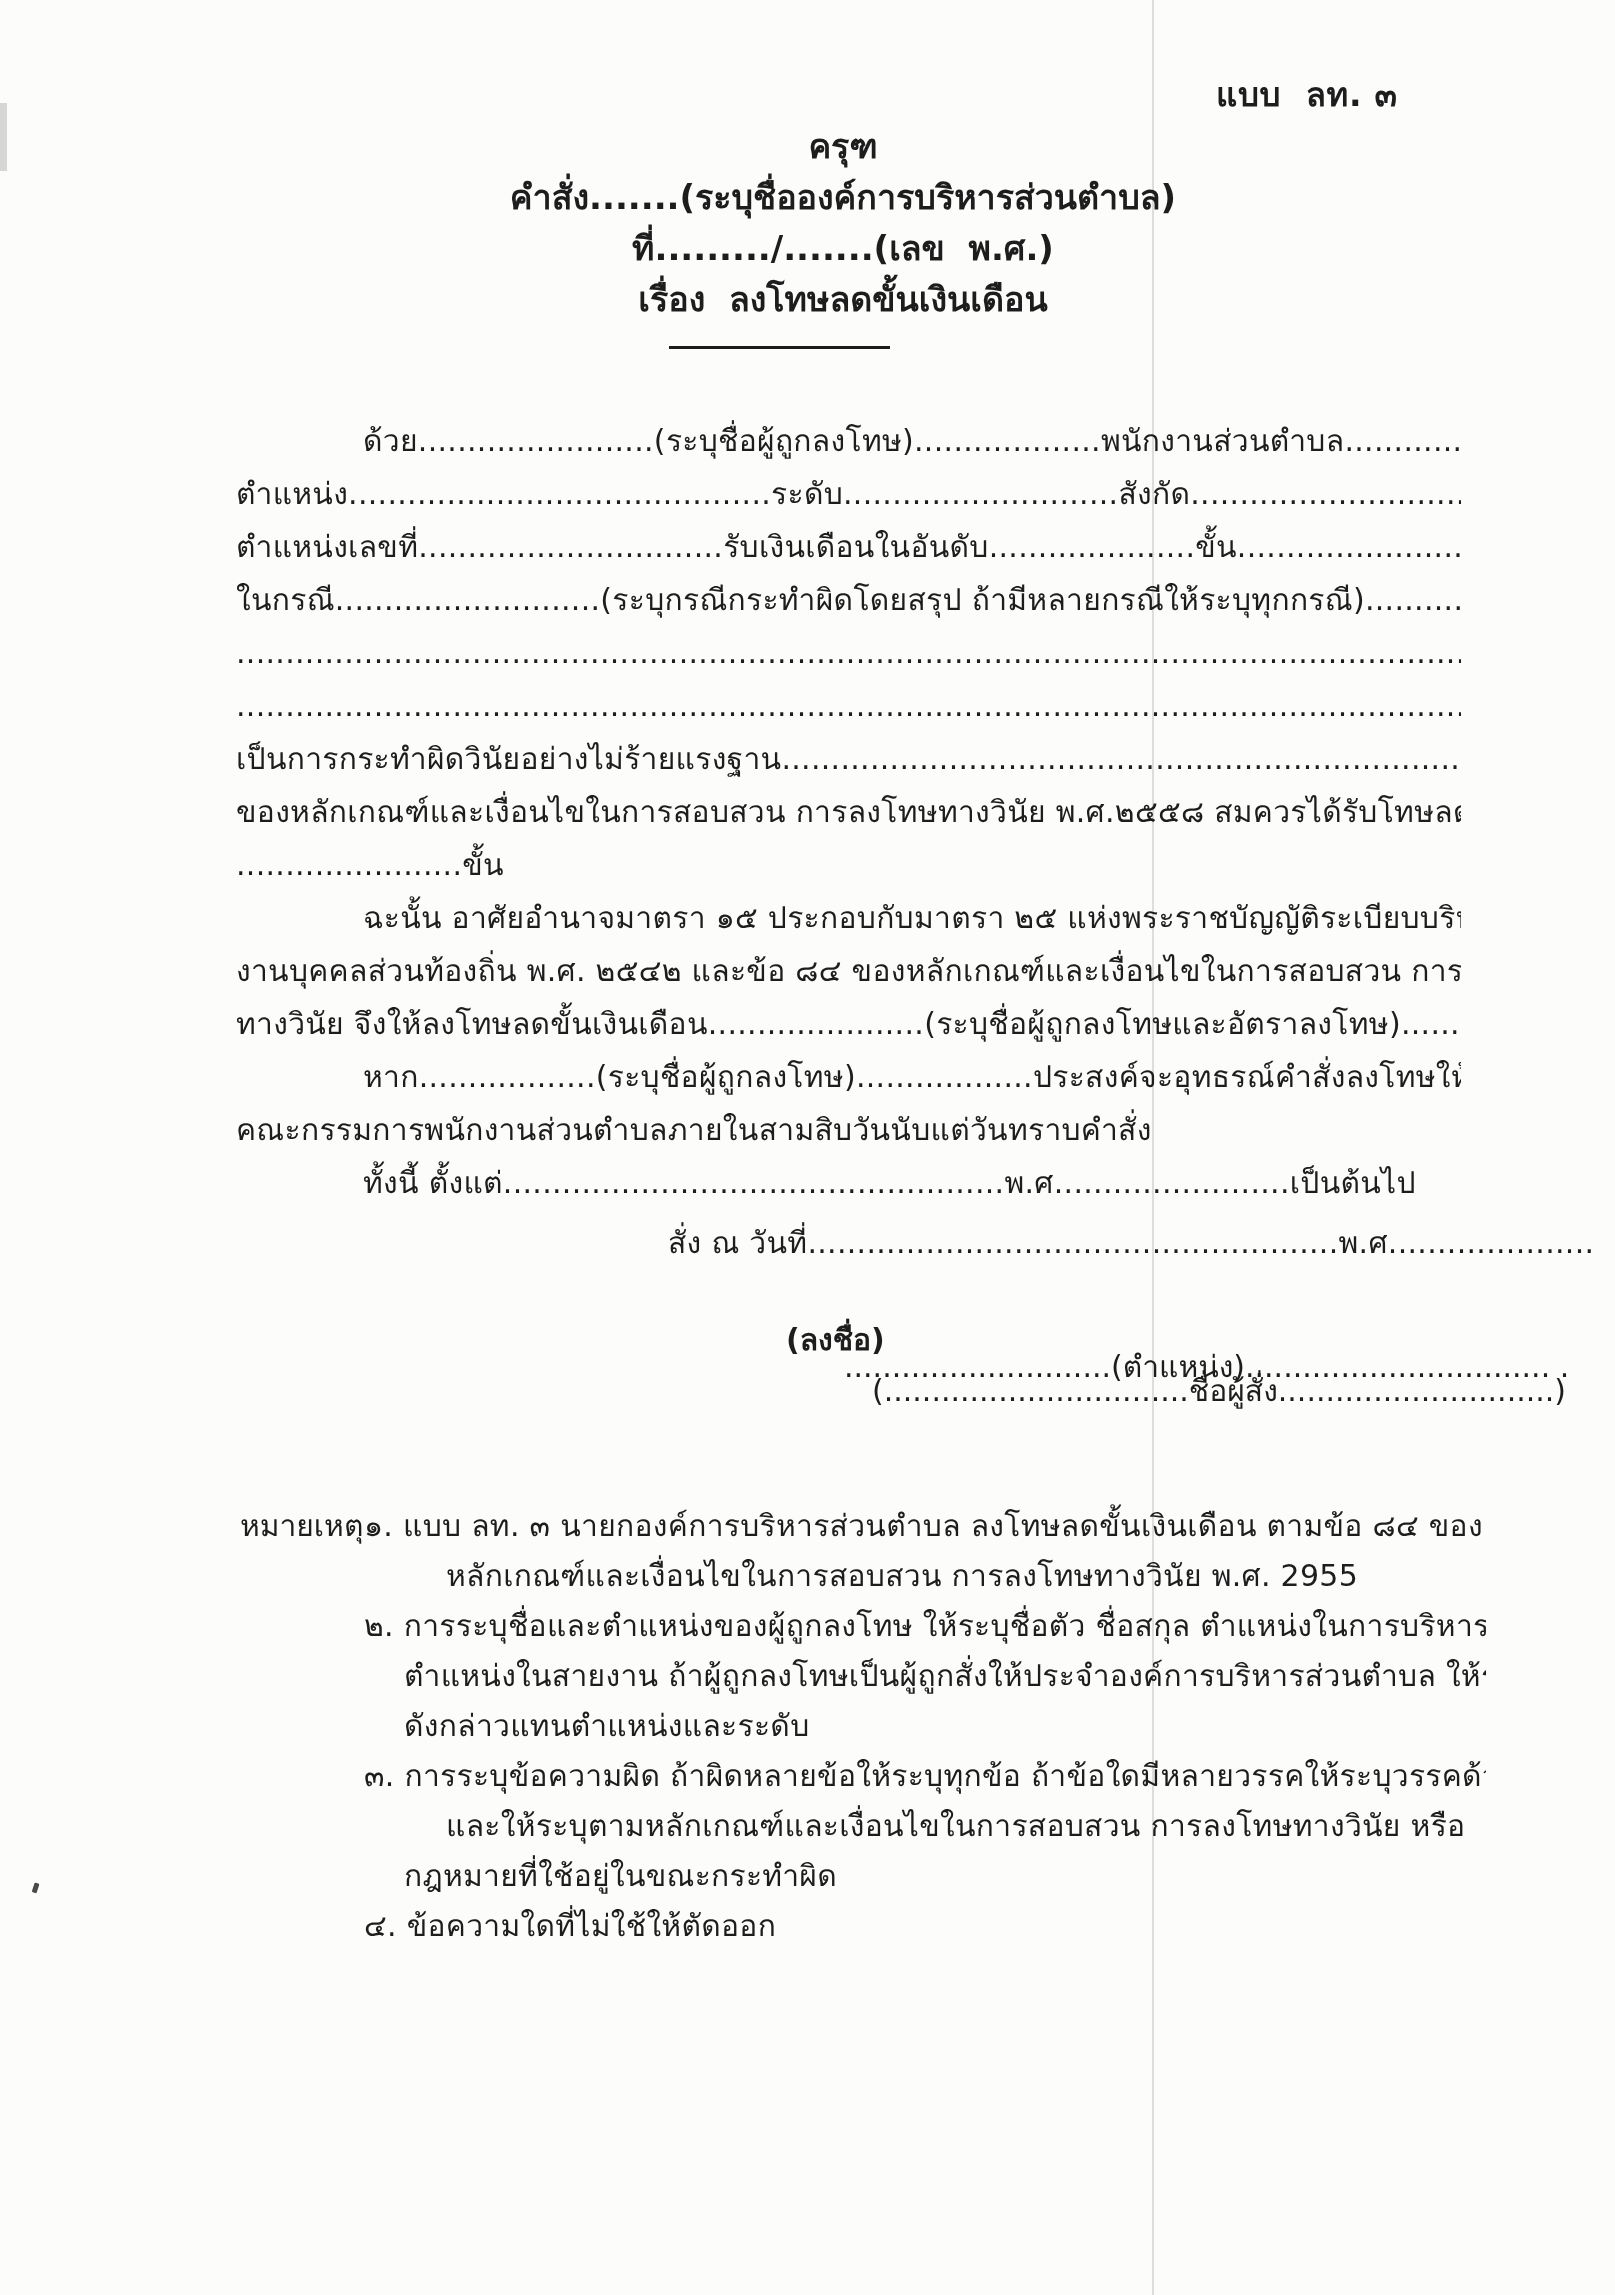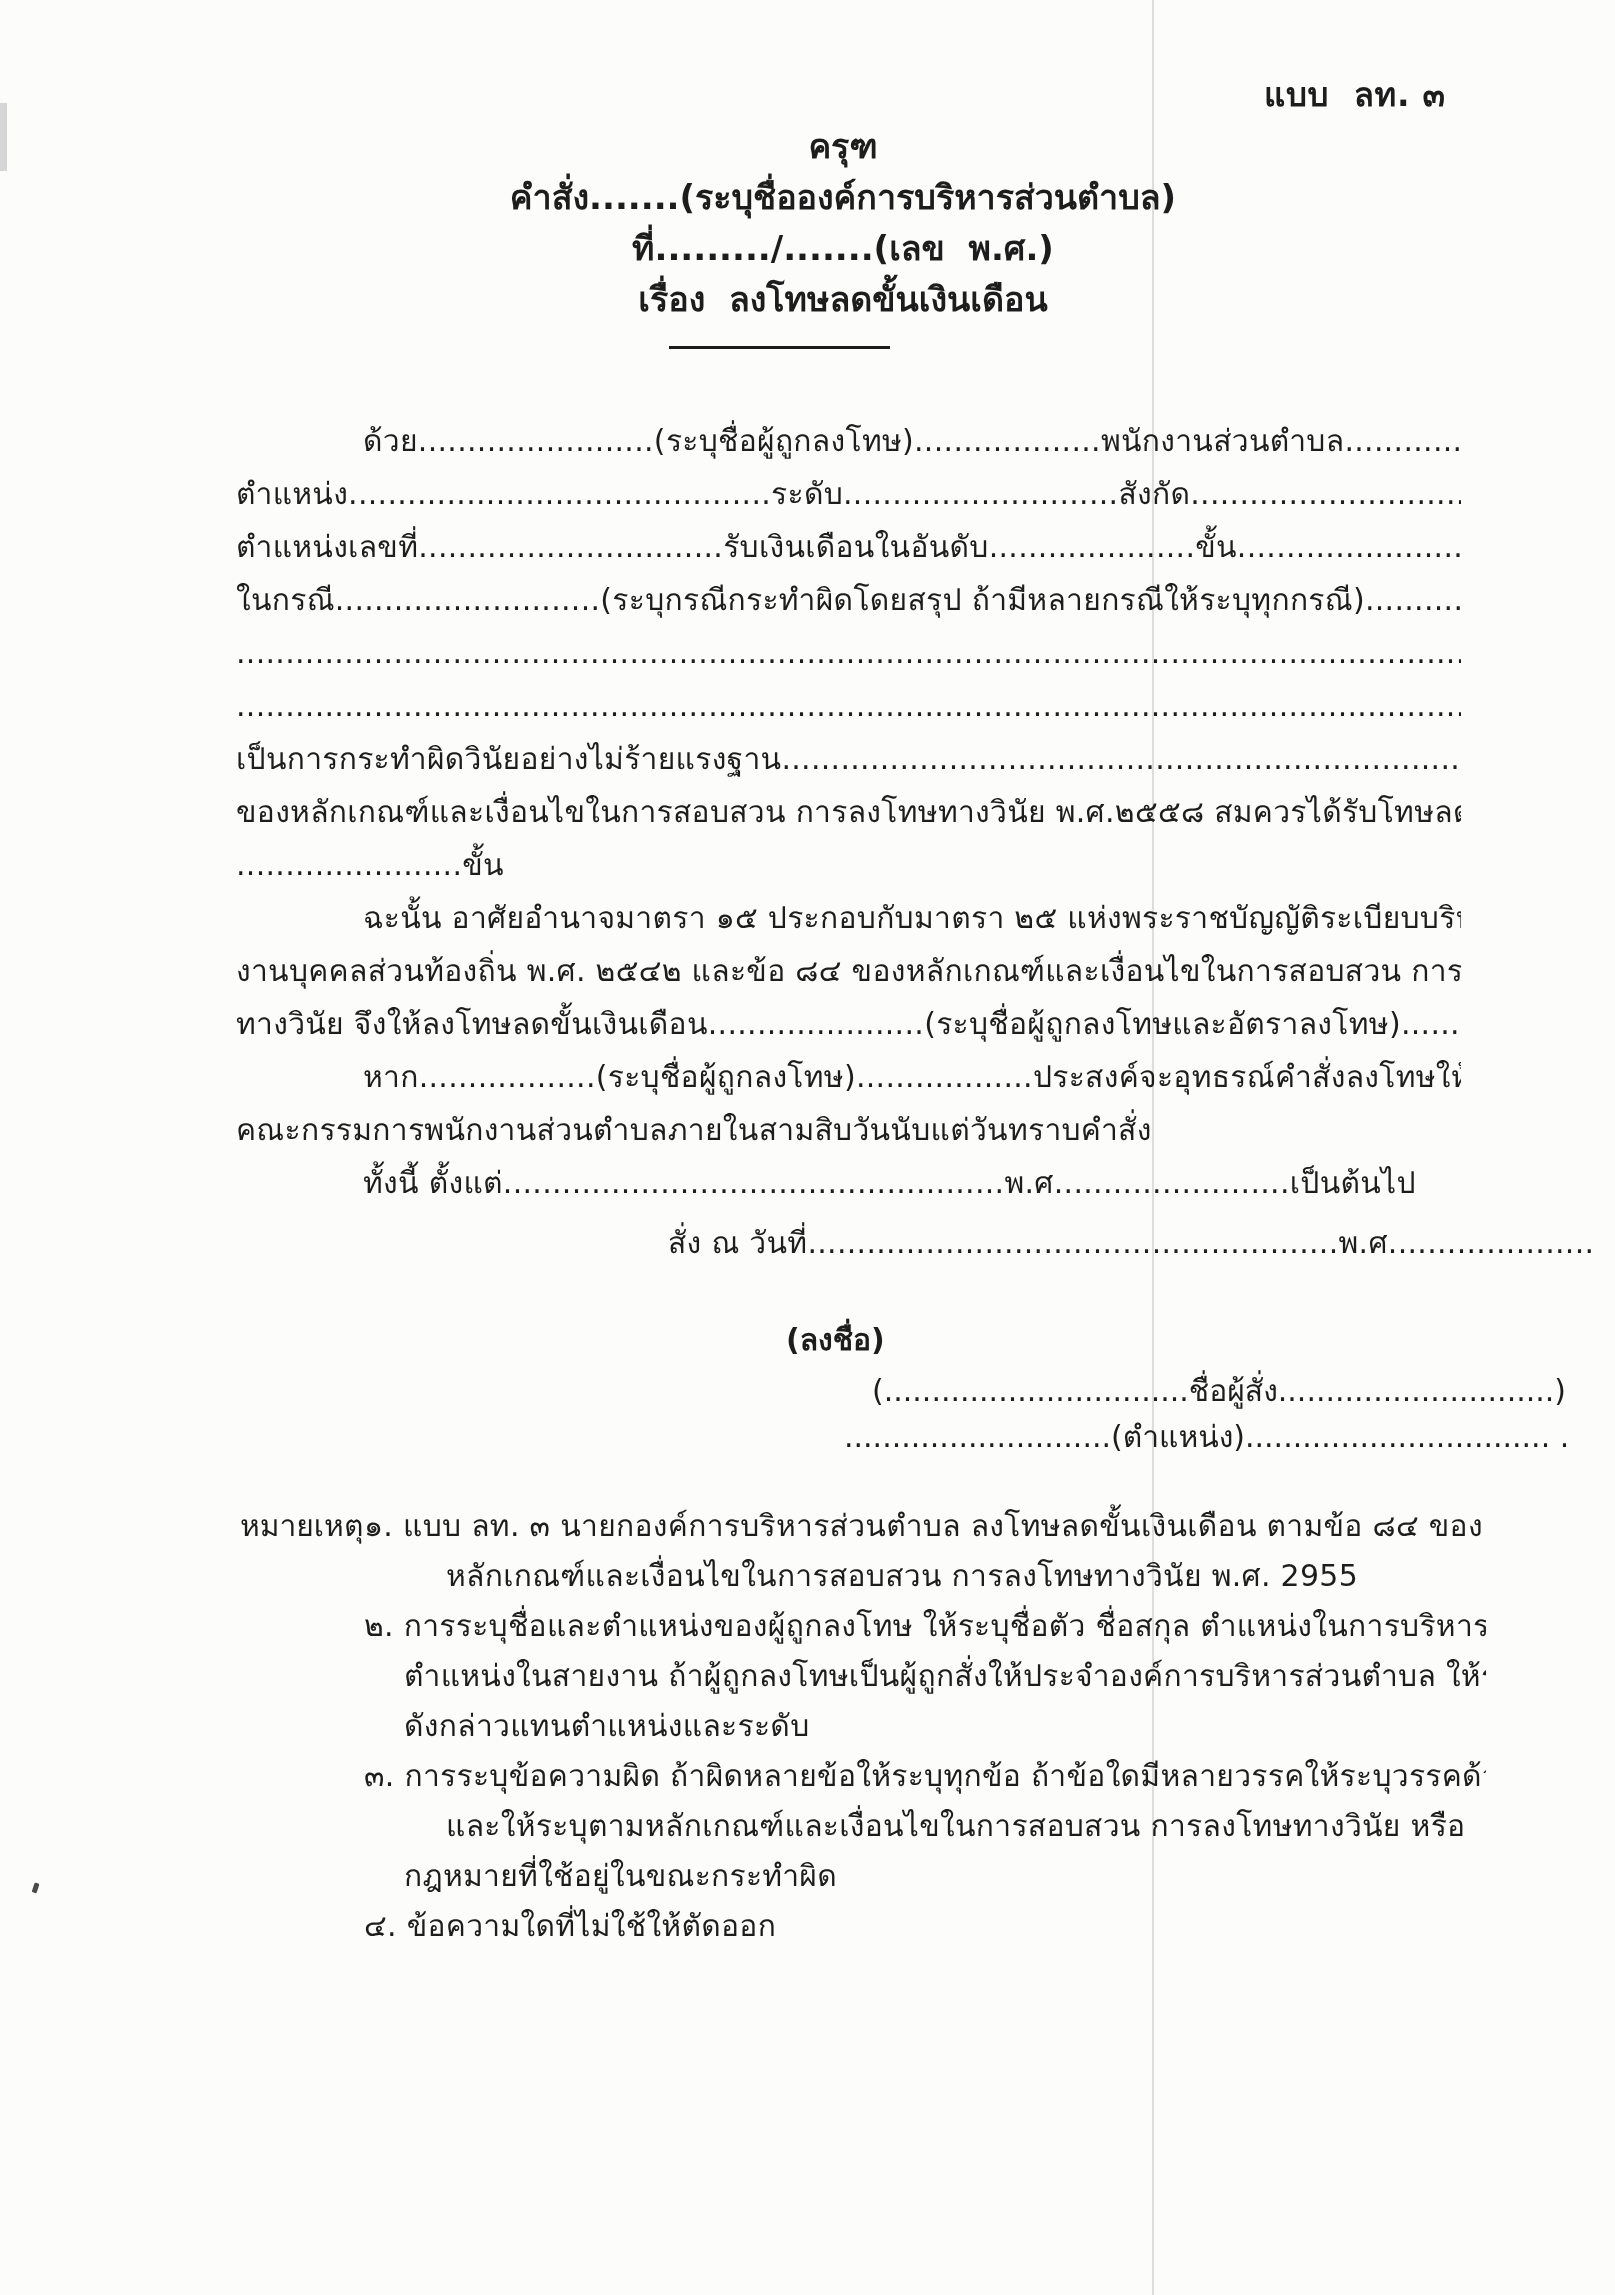--- a/index.html
+++ b/index.html
@@ -21,21 +21,21 @@
   .edge-sliver {
     position: absolute; left: 0; top: 103px; width: 6.5px; height: 68px;
     background: #c9c9c9; opacity: .75;
   }
   .speck {
     position: absolute; left: 33px; top: 1883px; width: 5.2px; height: 10.4px;
     background: #4a4a4a; border-radius: 1.3px; transform: rotate(18deg);
   }
 
   .form-code {
-    position: absolute; top: 68px; left: 1264px;
+    position: absolute; top: 68px; left: 1216px;
     font-size: 33px; font-weight: bold; letter-spacing: 0.7px; white-space: pre;
   }
 
   .header {
     position: absolute; top: 121px; left: 0; width: 1686px;
     text-align: center; font-size: 34px; font-weight: bold;
   }
   .header div { line-height: 51px; white-space: pre; }
 
   .title-divider {
@@ -58,21 +58,21 @@
     font-size: 30px; white-space: nowrap; letter-spacing: 0.3px; margin-left: 28px;
   }
 
   .sign-label {
     position: absolute; top: 1316px; left: 786px; font-size: 30px; white-space: nowrap; font-weight: bold;
   }
   .sign-name-line {
     position: absolute; top: 1367px; left: 846px; font-size: 30px; white-space: nowrap; margin-left: 26px;
   }
   .sign-position-line {
-    position: absolute; top: 1413px; left: 844px; font-size: 30px; white-space: nowrap;
+    position: absolute; top: 1343px; left: 844px; font-size: 30px; white-space: nowrap;
   }
 
   .notes-block {
     position: absolute; top: 1501px; left: 236px; width: 1250px;
     font-size: 30px;
   }
   .notes-label { position: absolute; left: 3.9px; top: 0; line-height: 50px; white-space: nowrap; }
   .notes-block .nline {
     line-height: 50px; white-space: nowrap; overflow: hidden; letter-spacing: 0.3px;
   }

